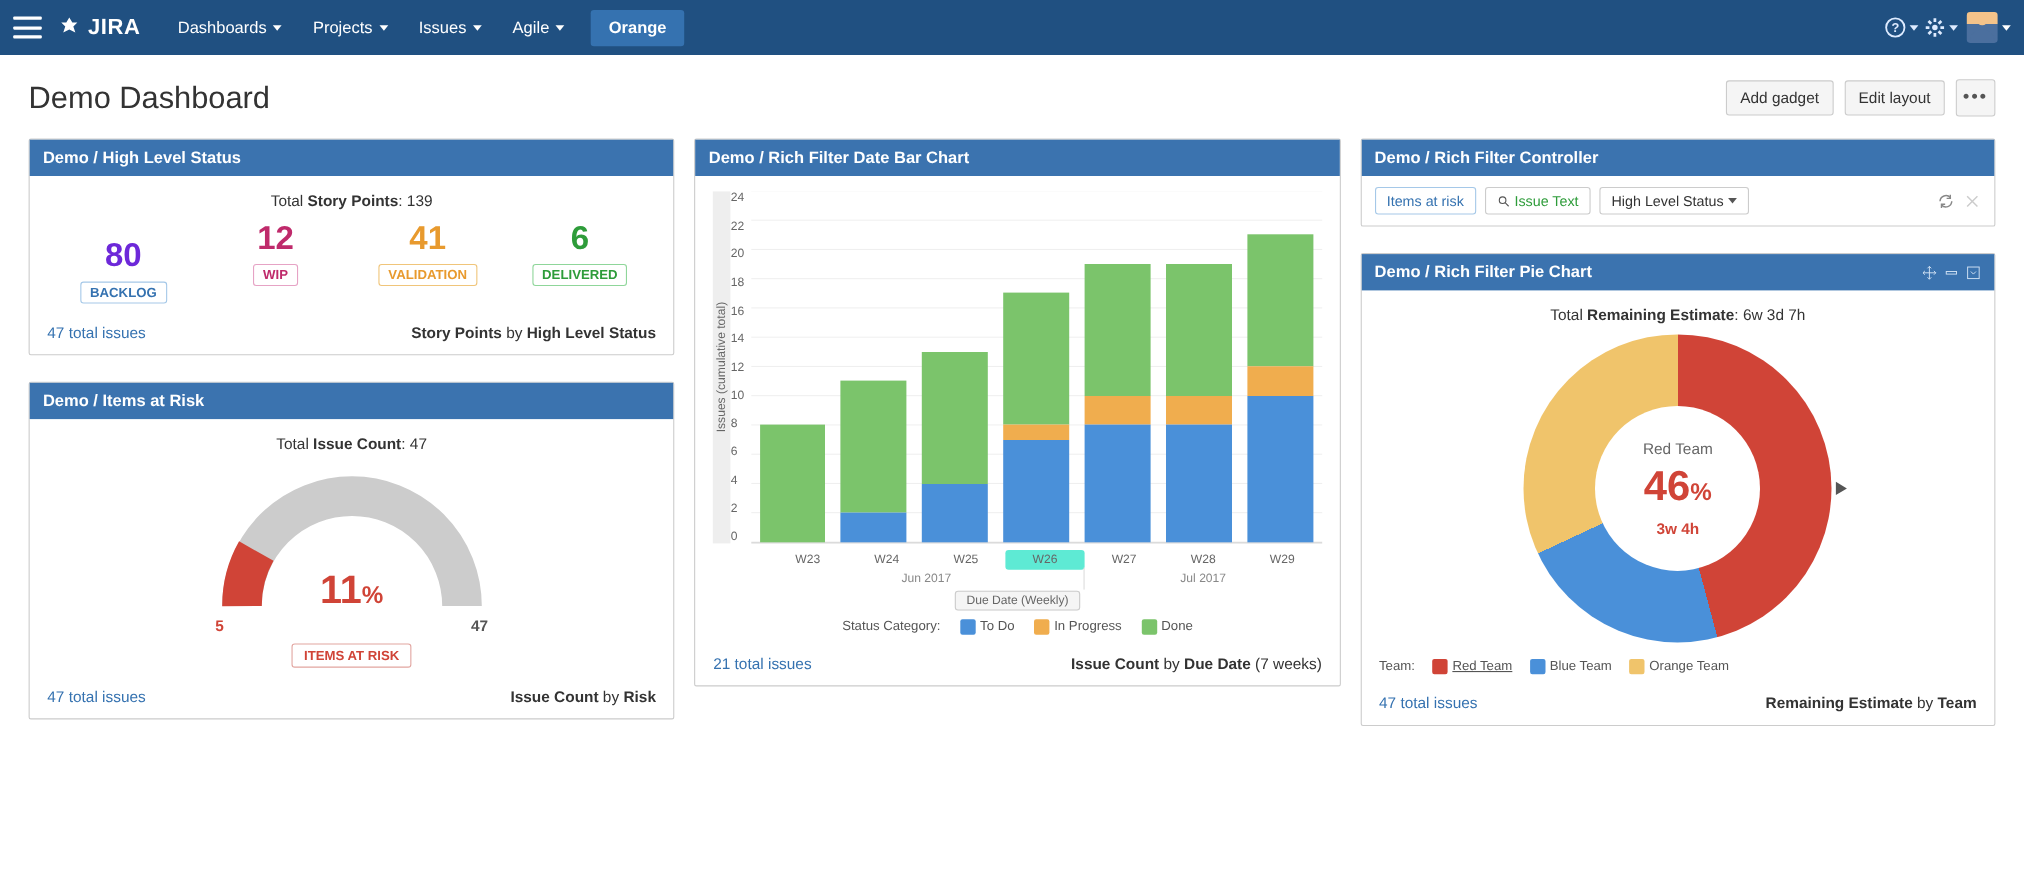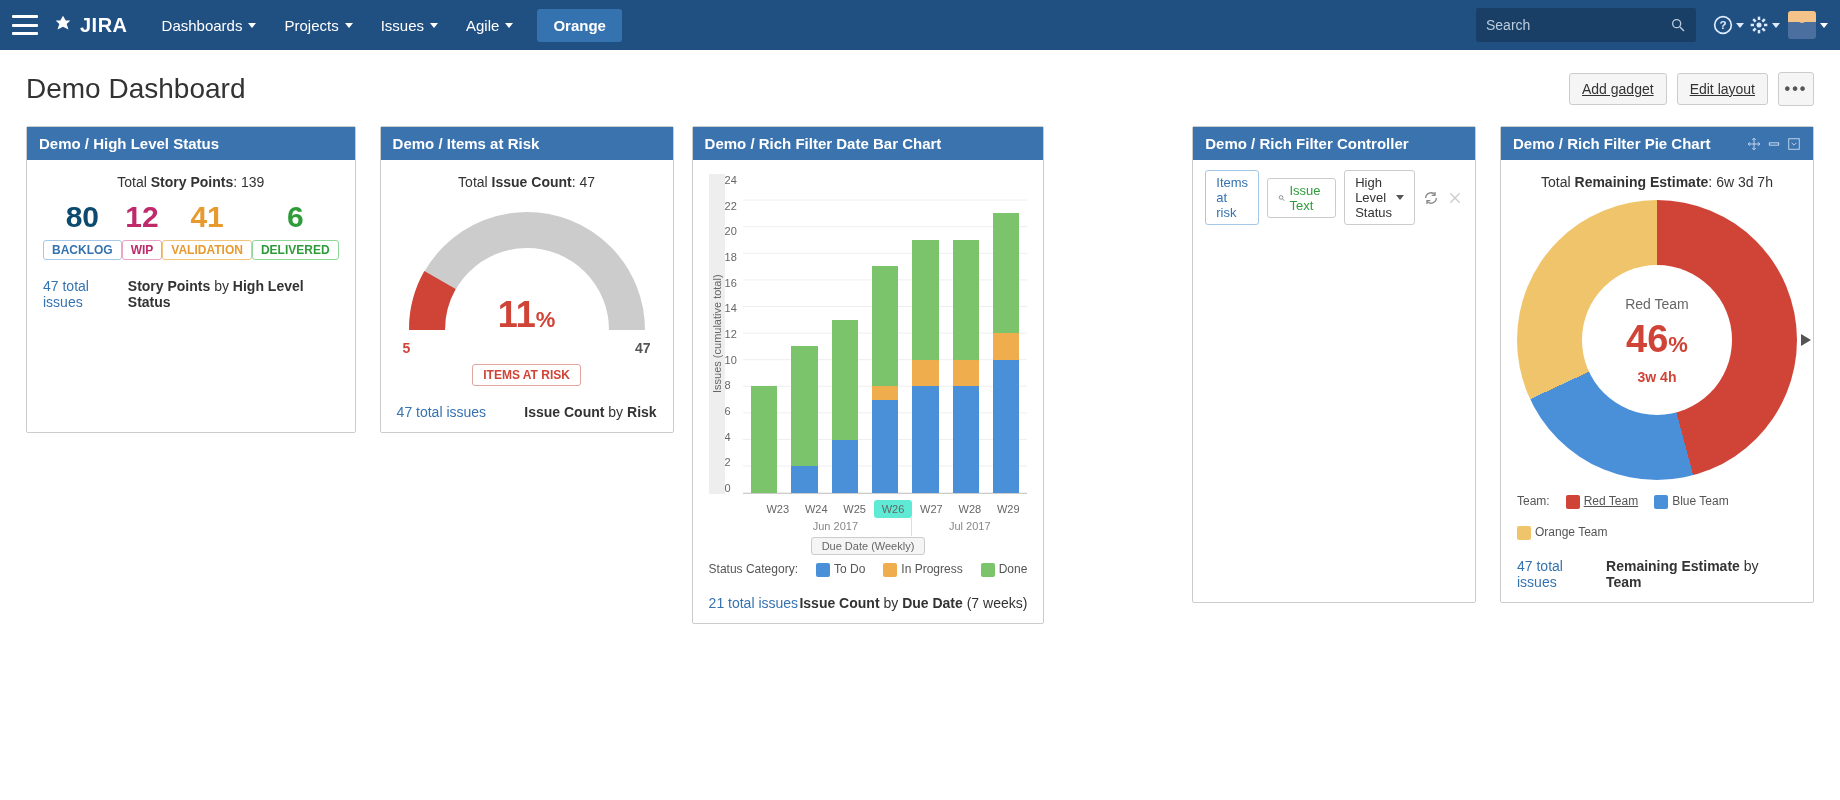--- a/index.html
+++ b/index.html
@@ -21,48 +21,48 @@
 .searchbox input::placeholder { color: #bcd; }
 .nav-icon { width: 36px; height: 50px; display: flex; align-items: center; justify-content: center; cursor: pointer; color: #deebff; }
 .avatar-wrap { display: flex; align-items: center; gap: 4px; margin-left: 6px; cursor: pointer; }
 .avatar { width: 28px; height: 28px; border-radius: 3px; background: linear-gradient(#f4c38a 40%, #4b6f9e 40%); position: relative; overflow: hidden; }
 .avatar::before { content:""; position:absolute; top:2px; left:50%; transform:translateX(-50%); width:10px; height:10px; background:#f4c38a; border-radius:50%; }
 .avatar::after { content:""; position:absolute; bottom:-2px; left:50%; transform:translateX(-50%); width:22px; height:14px; background:#4b6f9e; border-radius:10px 10px 0 0; }
 
 
 .page-header { display: flex; align-items: center; padding: 22px 26px 12px; }
 .page-title { font-size: 28px; font-weight: normal; color: #333; }
-.hdr-btn { background: #f5f5f5; border: 1px solid #ccc; border-radius: 3px; padding: 7px 12px; font-size: 14px; cursor: pointer; margin-left: 10px; color: #333; text-decoration: underline; }
+.hdr-btn { background: #f5f5f5; border: 1px solid #ccc; border-radius: 3px; padding: 7px 12px; font-size: 14px; cursor: pointer; margin-left: 10px; color: #333; }
 .hdr-icon-btn { background: #f5f5f5; border: 1px solid #ccc; border-radius: 3px; width: 36px; height: 34px; display:flex; align-items:center; justify-content:center; cursor:pointer; margin-left:10px; color:#555; }
 .dots { letter-spacing: 2px; font-weight: bold; font-size: 16px; }
 
 
 .columns { display: flex; gap: 18px; padding: 8px 26px 30px; align-items: flex-start; }
-.col { display: flex; flex-direction: row; gap: 24px; }
+.col { display: flex; flex-direction: column; gap: 24px; }
 .col-a { flex: 1 1 480px; }
 .col-b { flex: 1 1 480px; }
 .col-c { flex: 1 1 470px; }
 
 .gadget { border: 1px solid #ccc; border-radius: 2px; background: #fff; }
 .gadget-hdr { background: #3b73af; color: #fff; padding: 8px 12px; font-size: 15px; font-weight: bold; display: flex; align-items: center; }
 .gadget-hdr .hdr-icons { margin-left: auto; display: flex; gap: 6px; color: #cfe0f3; }
 .hdr-icons svg { width: 14px; height: 14px; }
 .gadget-body { padding: 14px 16px 8px; }
 .gadget-footer { display: flex; padding: 10px 16px 12px; font-size: 14px; }
 .link { color: #3572b0; cursor: pointer; }
 .footer-right { margin-left: auto; color: #333; }
 .footer-right b { font-weight: bold; }
 
 
 .total-line { text-align: center; font-size: 14px; color: #333; margin-bottom: 10px; }
 .status-row { display: flex; justify-content: space-around; text-align: center; }
 .status-col { flex: 1; }
 .status-num { font-size: 30px; font-weight: bold; }
 .status-tag { display: inline-block; padding: 2px 8px; border: 1px solid; border-radius: 3px; font-size: 12px; font-weight: bold; margin-top: 6px; }
-.c-backlog { color: #0c4a6e; } .t-backlog { color:#3572b0; border-color:#a5c8e8; }
+.c-backlog { color: #6d28d9; margin-top: 16px; } .t-backlog { color:#3572b0; border-color:#a5c8e8; }
 .c-wip { color: #bf2a6b; } .t-wip { color:#bf2a6b; border-color:#e6a3c5; }
 .c-valid { color: #e89a2e; } .t-valid { color:#e89a2e; border-color:#f0c57a; }
 .c-deliv { color: #2e9c3a; } .t-deliv { color:#2e9c3a; border-color:#8fd69a; }
 
 
 .gauge-wrap { text-align: center; position: relative; }
 .gauge { position: relative; width: 260px; height: 148px; margin: 0 auto; }
 .gauge svg { width: 260px; height: 148px; }
 .gauge-center { position: absolute; left: 0; right: 0; bottom: 12px; text-align: center; }
 .gauge-pct { color: #d04437; font-size: 36px; font-weight: bold; }
@@ -138,27 +138,20 @@
   <div class="nav-item">
       <span>Issues</span>
       <span class="caret"></span>
     </div>
   <div class="nav-item">
       <span>Agile</span>
       <span class="caret"></span>
     </div>
   <button class="create-btn">Orange</button>
   <div class="spacer"></div>
-  <div class="searchbox">
-    <input placeholder="Search" style="">
-    <svg width="16" height="16" viewBox="0 0 24 24">
-        <circle cx="10" cy="10" r="6" stroke="#bcd" stroke-width="2" fill="none"></circle>
-        <line x1="15" y1="15" x2="21" y2="21" stroke="#bcd" stroke-width="2"></line>
-      </svg>
-  </div>
   <div class="nav-icon">
       <svg width="20" height="20" viewBox="0 0 24 24">
         <circle cx="12" cy="12" r="10" stroke="#deebff" stroke-width="2" fill="none"></circle>
         <text x="12" y="17" text-anchor="middle" fill="#deebff" font-size="14" font-weight="bold">?</text>
       </svg>
       <span class="caret" style="margin-left:3px"></span>
     </div>
   <div class="nav-icon">
       <svg width="20" height="20" viewBox="0 0 24 24">
         <circle cx="12" cy="12" r="3" fill="#deebff"></circle>

